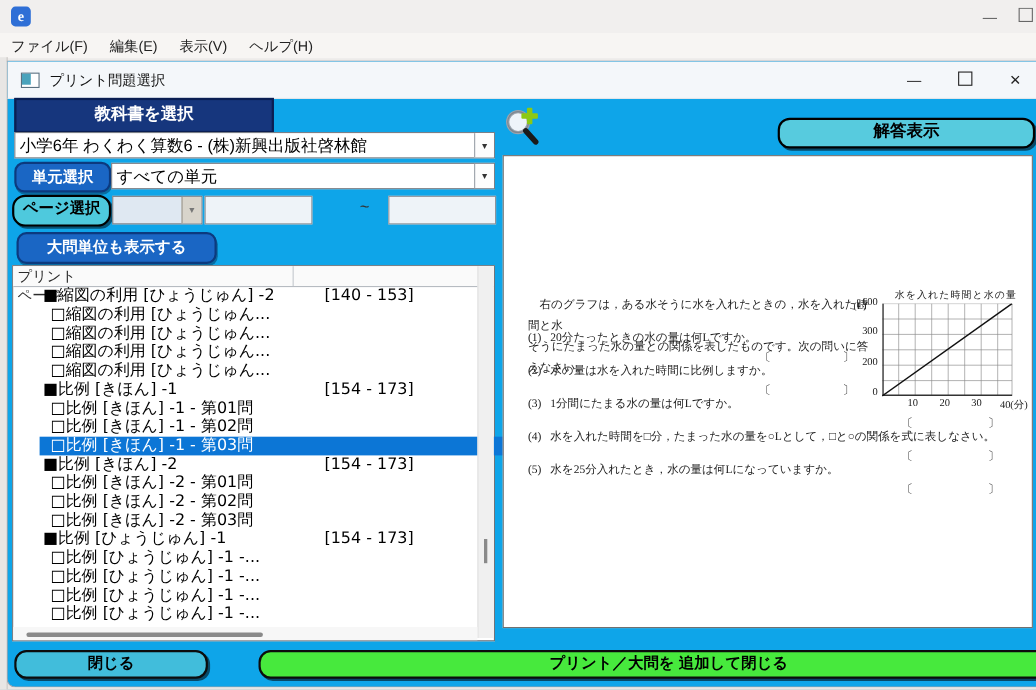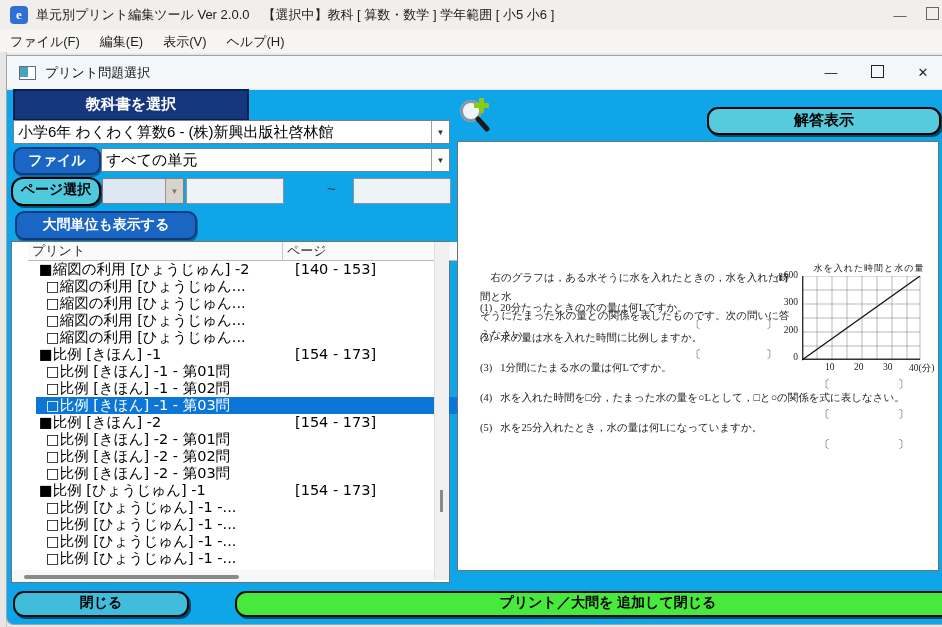--- a/index.html
+++ b/index.html
@@ -50,22 +50,22 @@
   .btn-cyanpill{position:absolute;left:4px;top:121px;width:86px;height:25px;background:#4ec9dd;
             border:2px solid #000;border-radius:12px;color:#000;font-weight:bold;font-size:14px;
             text-align:center;line-height:21px;box-shadow:2px 2px 0 rgba(0,0,0,0.5);}
   .field{position:absolute;top:122px;height:24px;background:#eef3f8;border:1px solid #8d939b;}
   .field.f1{left:179px;width:96px;}
   .field.f2{left:346px;width:96px;}
   .tilde{position:absolute;left:320px;top:124px;font-size:15px;color:#333;}
   
   .list{position:absolute;left:4px;top:185px;width:437px;height:340px;background:#fff;
         border:1px solid #6e747c;}
-  .list-header{position:absolute;left:16px;top:0;width:100%;height:18px;background:#fafafa;
-        border-bottom:1px solid #b6bbc1;display:flex;font-size:13px;color:#2c2c2c;}
+  .list-header{position:absolute;left:0;top:0;width:100%;height:18px;background:#fafafa;
+        border-bottom:1px solid #b6bbc1;display:flex;font-size:13px;color:#2c2c2c;flex-direction:column;}
   .lh1{width:255px;padding-left:4px;border-right:1px solid #c4c8cd;box-sizing:border-box;}
   .lh2{flex:1;padding-left:4px;}
   .rows{position:absolute;left:0;top:19px;width:422px;height:306px;overflow:hidden;
         font-size:14.5px;color:#000;font-family:"DejaVu Sans","Liberation Sans",sans-serif;padding-left:24px;}
   .lrow{height:17px;line-height:17px;display:flex;white-space:nowrap;}
   .lrow .lbl{width:255px;overflow:hidden;padding-left:3px;box-sizing:border-box;}
   .lrow .pg{flex:1;overflow:hidden;padding-left:4px;}
   .lrow.child .lbl{padding-left:10px;}
   .lrow.selected{background:#0c76d6;color:#fff;}
   .vscroll{position:absolute;right:0;top:0;width:14px;height:338px;background:#f0f0f0;
@@ -110,21 +110,20 @@
              text-align:center;line-height:19px;box-shadow:2px 2px 0 rgba(0,0,0,0.55);margin-left:38px;}
   .edge-strip{position:absolute;left:0;top:52px;width:6px;height:575px;background:#e8e6e4;border-right:1px solid #c9c6c3;}
 </style>
 </head>
 <body>
 
 <div id="stage">
 
   <div class="titlebar">
     <div class="app-icon">e</div>
-    <div class="title-text">単元別プリント編集ツール Ver 2.0.0　【選択中】教科 [ 算数・数学 ] 学年範囲 [ 小5 小6 ]</div>
     <div class="win-ctrls">
       <div class="wbtn">—</div>
       <div class="wbtn max"><i></i></div>
     </div>
   </div>
 
   <div class="menubar">
     <div class="menu-item">ファイル(F)</div>
       <div class="menu-item">編集(E)</div>
       <div class="menu-item">表示(V)</div>
@@ -144,21 +143,21 @@
         <div class="dbtn">✕</div>
       </div>
     </div>
 
     <div class="btn-navy">教科書を選択</div>
     <div class="combo textbook">
       <div class="cv">小学6年 わくわく算数6 - (株)新興出版社啓林館</div>
       <div class="arrow">▼</div>
     </div>
 
-    <div class="btn-blue btn-unit">ファイル</div>
+    <div class="btn-blue btn-unit">単元選択</div>
     <div class="combo unit">
       <div class="cv">すべての単元</div>
       <div class="arrow">▼</div>
     </div>
 
     <div class="btn-cyanpill">ページ選択</div>
     <div class="combo page">
       <div class="cv"></div>
       <div class="arrow">▼</div>
     </div>

